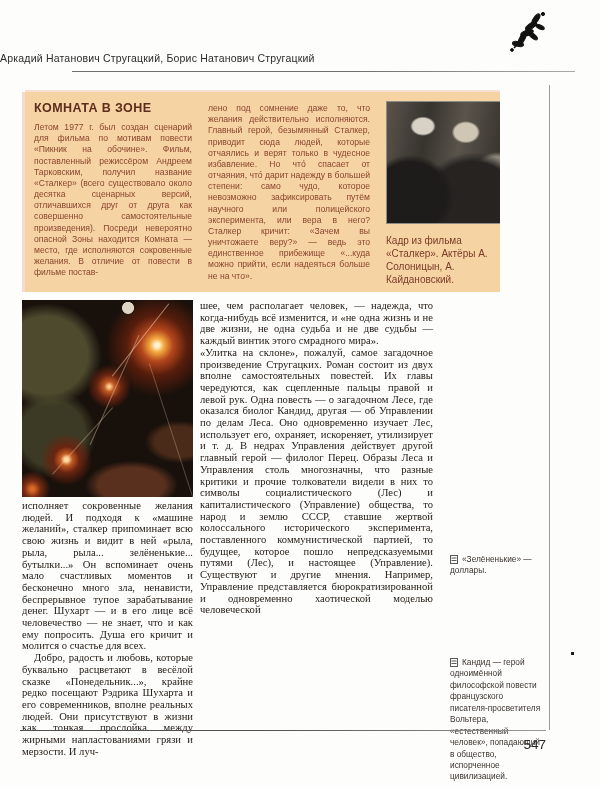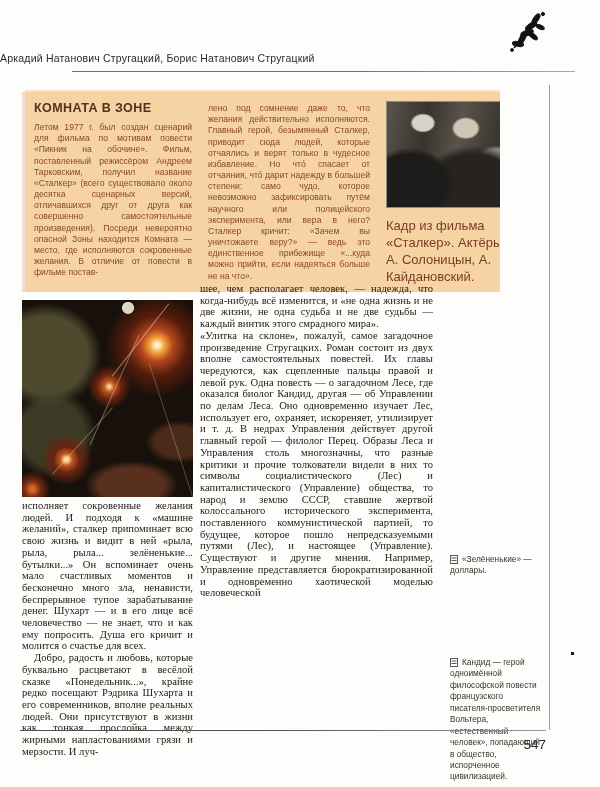--- a/index.html
+++ b/index.html
@@ -23,21 +23,21 @@
   .ib-title{margin:0 0 7px 0;font-size:12.5px;font-weight:bold;color:#5c2d1d;letter-spacing:.4px;}
   .still{flex:1 1 auto;display:flex;flex-direction:column;margin:0;}
   .still-art{width:118px;height:152px;border:1px solid #8d8d85;box-sizing:border-box;
     background:
       radial-gradient(ellipse 17px 13px at 31% 20%, #d8d2c6 0 60%, rgba(0,0,0,0) 75%),
       radial-gradient(ellipse 19px 15px at 68% 25%, #cfc6b6 0 60%, rgba(0,0,0,0) 75%),
       radial-gradient(ellipse 46% 42% at 20% 78%, #1e1c1a 0 68%, rgba(0,0,0,0) 82%),
       radial-gradient(ellipse 55% 48% at 74% 82%, #262321 0 68%, rgba(0,0,0,0) 84%),
       radial-gradient(ellipse 30% 25% at 96% 60%, #8b857a 0 60%, rgba(0,0,0,0) 75%),
       linear-gradient(100deg,#5a544b 0%,#37332e 32%,#5a544b 58%,#2c2925 100%);}
-  .still-cap{margin-top:10px;font-size:13px;line-height:1.3;color:#7a3b2a;max-width:122px;}
+  .still-cap{margin-top:10px;font-size:10px;line-height:1.3;color:#7a3b2a;max-width:122px;}
 
   
   .painting{position:absolute;left:22px;top:300px;width:171px;height:197px;overflow:hidden;
     background:
       radial-gradient(circle 8px at 62% 4%, #ded6c4 0 70%, rgba(0,0,0,0) 80%),
       radial-gradient(circle at 79% 23%, #fff3d0 0 2px, #f5a93f 7px, #b4461c 16px, #571d0c 30px, rgba(40,14,8,0) 52px),
       radial-gradient(circle at 51% 44%, #ffcf90 0 1px, #c05a22 5px, #6a2410 12px, rgba(0,0,0,0) 22px),
       radial-gradient(circle at 26% 81%, #ffd9a0 0 2px, #c05a22 6px, #6a2410 13px, rgba(0,0,0,0) 26px),
       radial-gradient(circle at 6% 96%, #d86a28 0 2px, #7a2c12 8px, rgba(0,0,0,0) 18px),
       radial-gradient(ellipse 42% 34% at 14% 28%, #4d4a2e 0 58%, rgba(0,0,0,0) 78%),
@@ -49,21 +49,21 @@
   .ray1{height:92px;left:118px;top:-6px;transform:rotate(38deg);}
   .ray2{height:120px;left:92px;top:30px;transform:rotate(24deg);opacity:.7;}
   .ray3{height:90px;left:60px;top:96px;transform:rotate(42deg);opacity:.6;}
   .ray4{height:150px;left:150px;top:60px;transform:rotate(-18deg);opacity:.5;}
 
   
   .serif{font-family:"Liberation Serif",serif;color:#27201a;text-align:justify;}
   .col-left{position:absolute;left:22px;top:500px;width:171px;}
   .col-left p,.col-mid p{margin:0;font-size:10.6px;line-height:11.7px;}
   .col-left p+p{text-indent:12px;}
-  .col-mid{position:absolute;left:200px;top:283px;width:233px;}
+  .col-mid{position:absolute;left:200px;top:300px;width:233px;}
   .section-title{margin:15px 0 9px 0;font-size:14.5px;font-weight:bold;color:#151210;
     letter-spacing:.6px;font-family:"Liberation Sans",sans-serif;}
 
   
   .margin-notes{position:absolute;left:450px;width:93px;font-size:8.3px;line-height:1.38;color:#3a332d;}
   .m-caption{position:absolute;top:0;left:0;width:80px;}
   .m-note{position:absolute;left:0;width:93px;}
   .m-note .note-ico{float:left;margin:1px 4px 0 0;}
   .n1{top:106px;}
   .n2{top:209px;}

